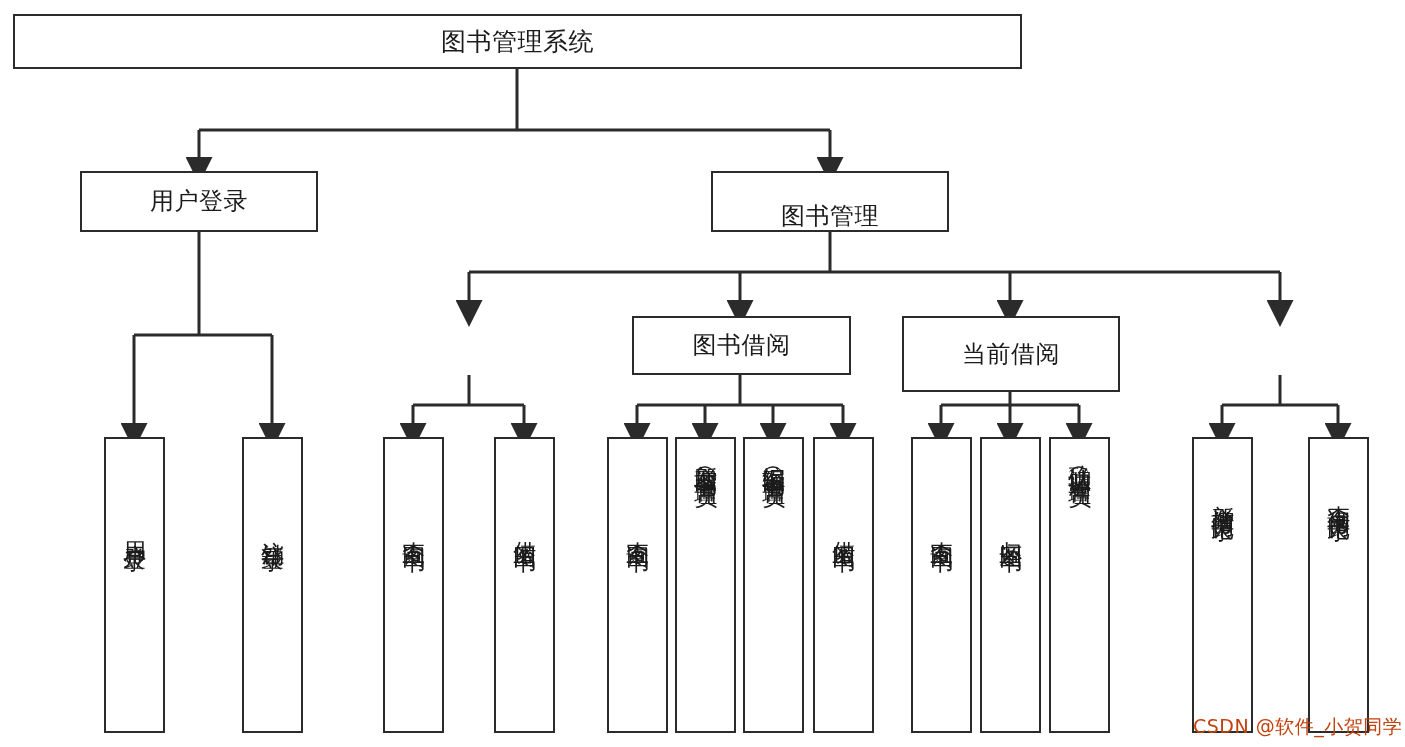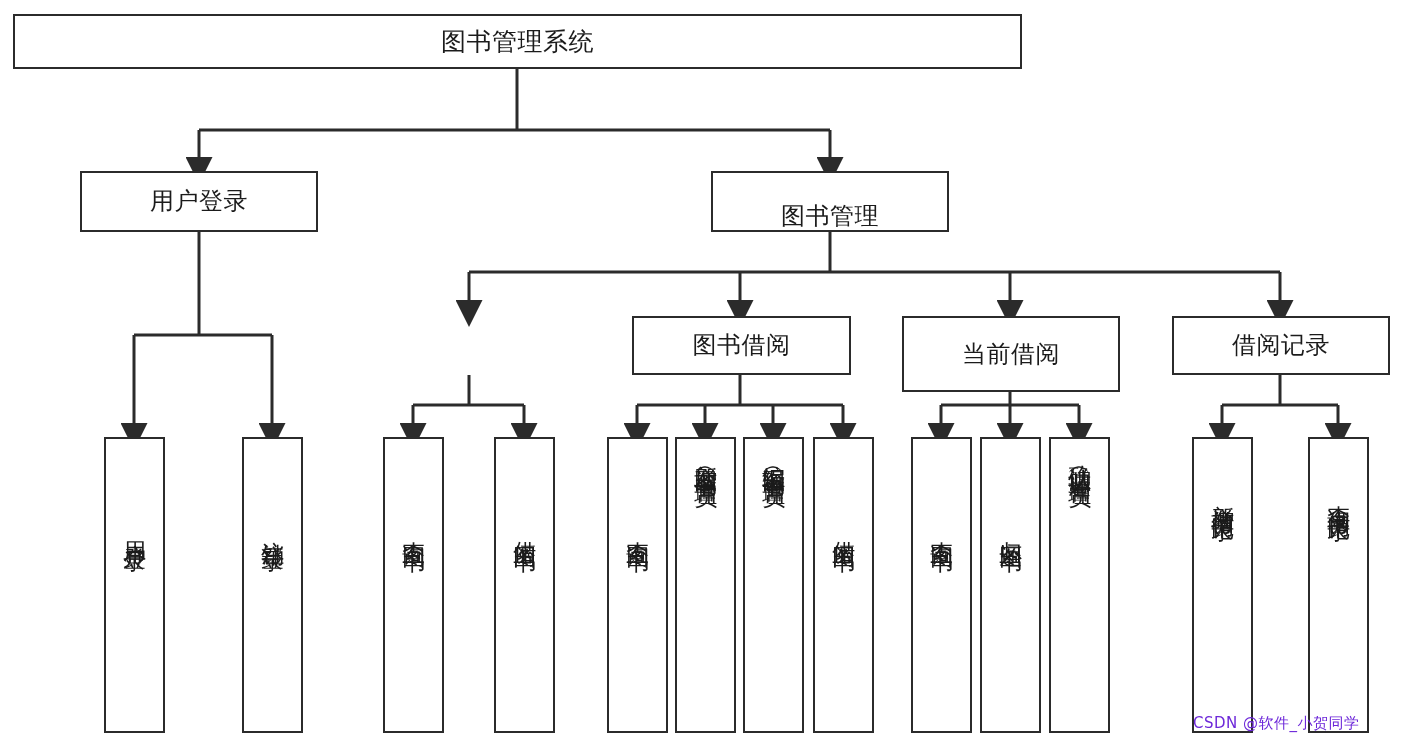--- a/index.html
+++ b/index.html
@@ -69,22 +69,22 @@
     margin-top: 78px;
   }
   .node.vert.mid2 .label {
     margin-top: 42px;
   }
   .node.vert.tall .label {
     margin-top: 2px;
   }
   .watermark {
     position: absolute;
-    color: #6d28d9;
-    font-size: 15px;
+    color: #c2410c;
+    font-size: 19px;
     letter-spacing: 0.5px;
     white-space: nowrap;
     user-select: none;
   }
 </style>
 </head>
 <body>
 
 <div id="canvas">
 
@@ -152,23 +152,20 @@
 
 
   <div class="node horiz" style="left:632px; top:316px; width:219px; height:59px;">
     <span class="label">图书借阅</span>
   </div>
 
   <div class="node horiz" style="left:902px; top:316px; width:218px; height:76px;">
     <span class="label">当前借阅</span>
   </div>
 
-  <div class="node horiz" style="left:1172px; top:316px; width:218px; height:59px;">
-    <span class="label">借阅记录</span>
-  </div>
 
   <div class="node vert mid" style="left:104px; top:437px; width:61px; height:296px;">
     <span class="label">用户登录</span>
   </div>
 
   <div class="node vert mid" style="left:242px; top:437px; width:61px; height:296px;">
     <span class="label">注销登录</span>
   </div>
 
   <div class="node vert mid" style="left:383px; top:437px; width:61px; height:296px;">

